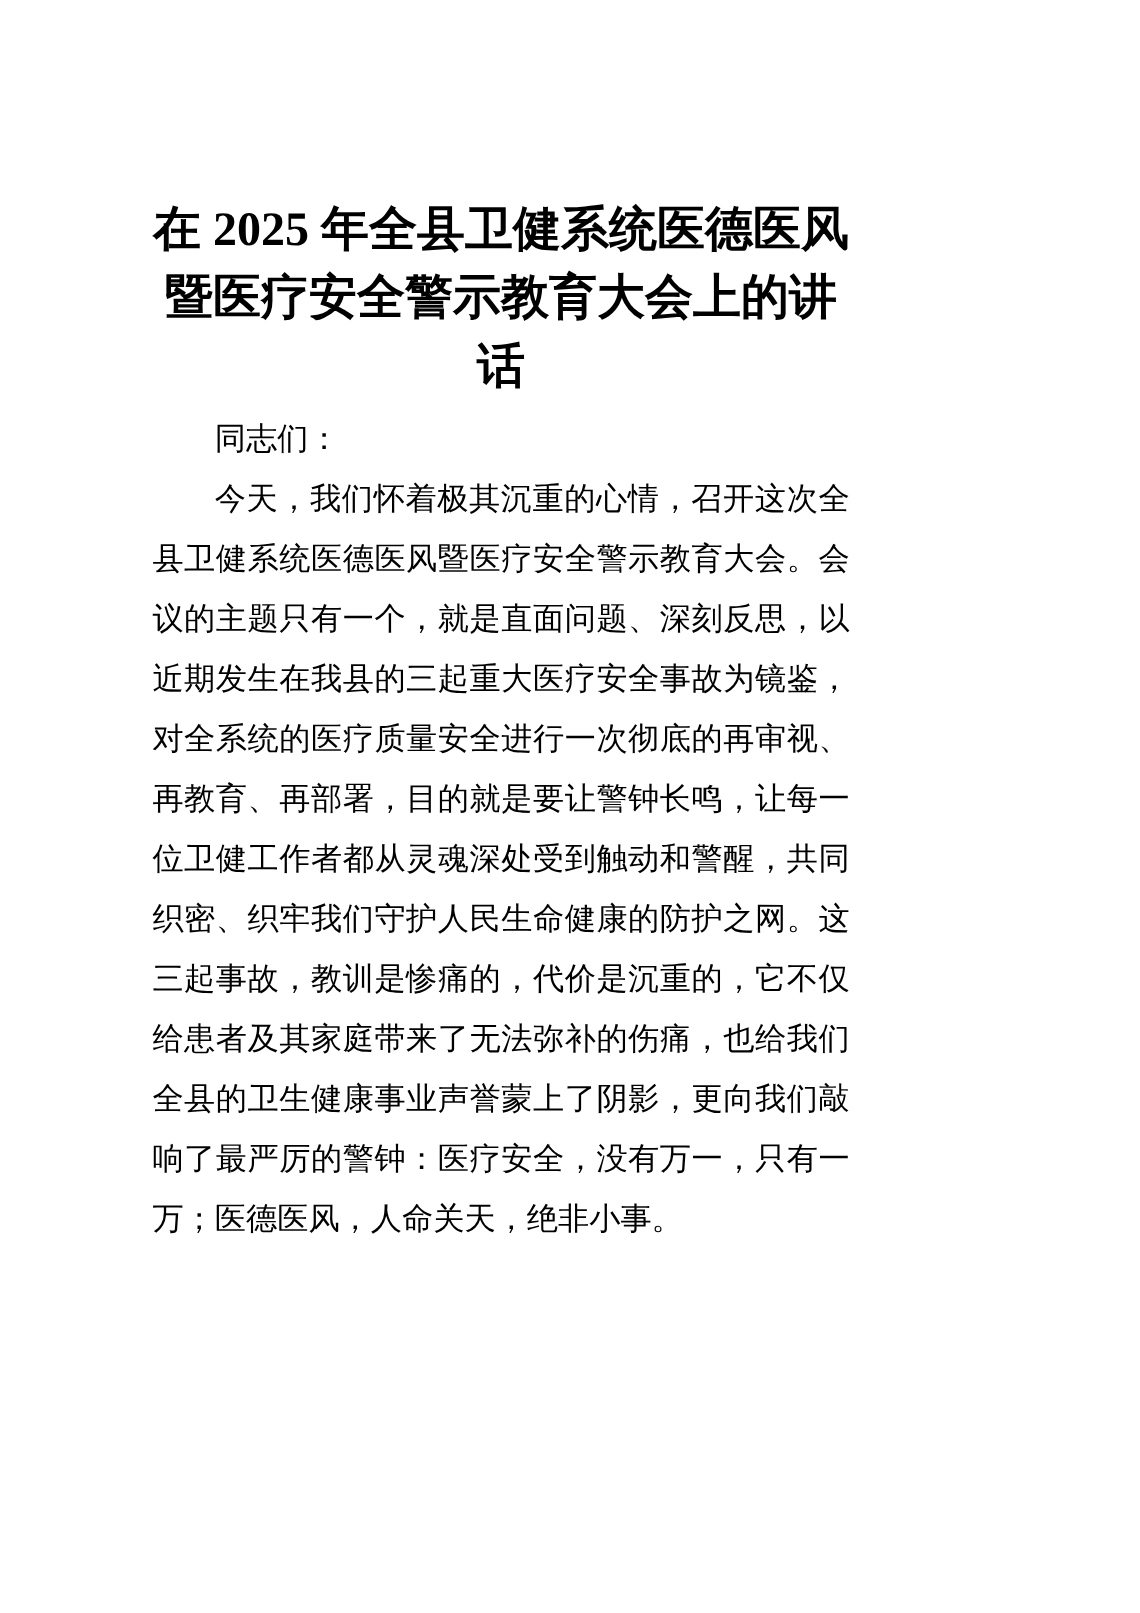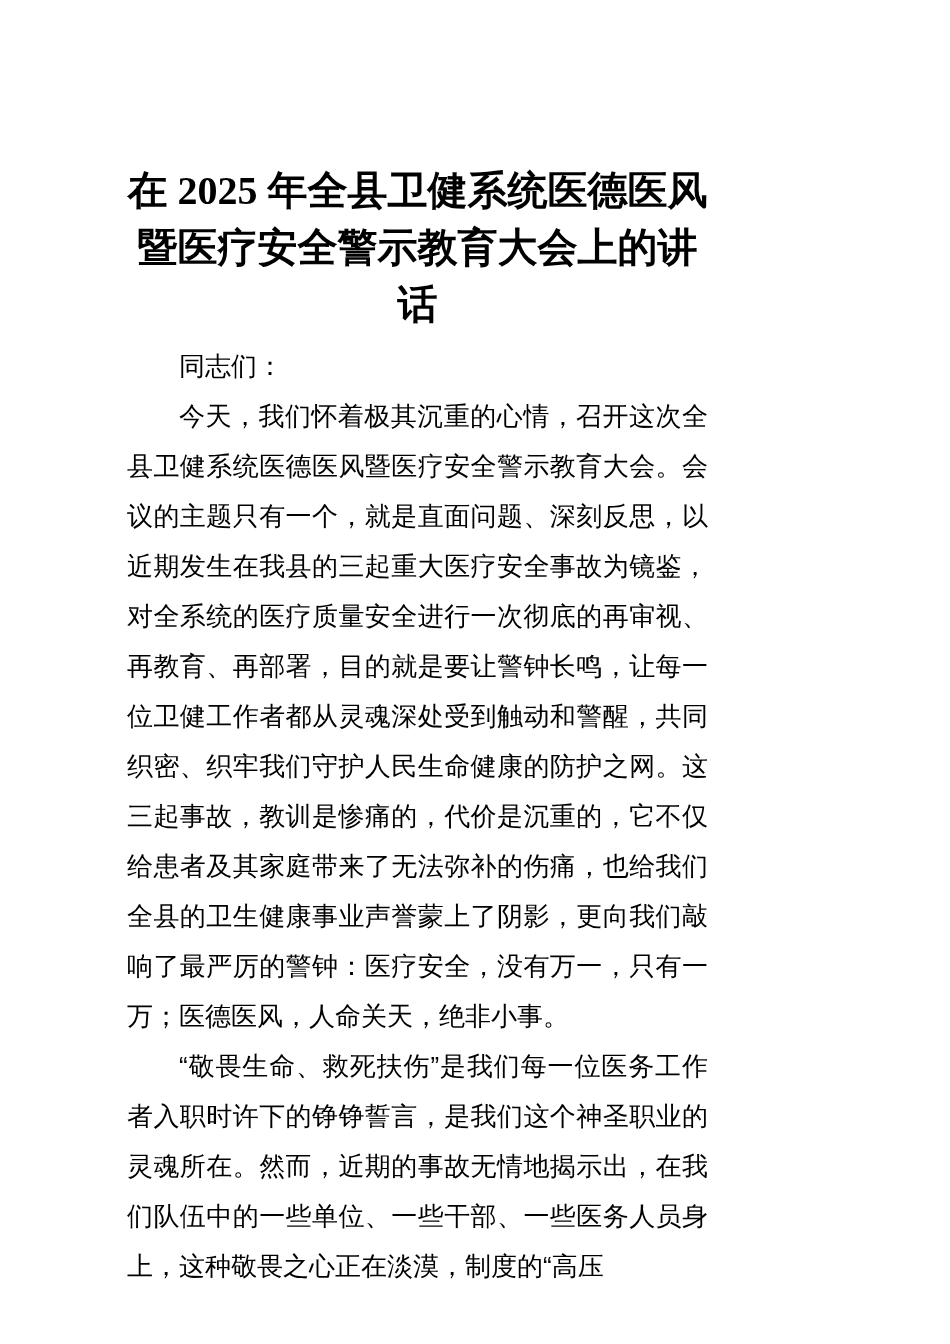--- a/index.html
+++ b/index.html
@@ -24,21 +24,21 @@
   .doc-title {
     font-family: "Liberation Serif", "DejaVu Serif", serif;
     font-weight: bold;
     font-size: 40px;
     line-height: 57px;
     text-align: center;
     color: #000000;
     margin: 0 0 8px 0;
   }
   .para {
-    font-family: Liberation Sans, sans-serif;
+    font-family: Liberation Serif, serif;
     font-size: 26px;
     line-height: 50px;
     text-align: justify;
     text-indent: 2em;
     margin: 0;
     color: #000000;
     letter-spacing: 0px;
   }
   .para.salutation {
     text-align: left;
@@ -51,14 +51,13 @@
 <body>
 
 <div class="page">
   <h1 class="doc-title">在 2025 年全县卫健系统医德医风暨医疗安全警示教育大会上的讲话</h1>
 
   <p class="para salutation">同志们：</p>
 
   <p class="para">今天，我们怀着极其沉重的心情，召开这次全县卫健系统医德医风暨医疗安全警示教育大会。会议的主题只有一个，就是直面问题、深刻反思，以近期发生在我县的三起重大医疗安全事故为镜鉴，对全系统的医疗质量安全进行一次彻底的再审视、再教育、再部署，目的就是要让警钟长鸣，让每一位卫健工作者都从灵魂深处受到触动和警醒，共同织密、织牢我们守护人民生命健康的防护之网。这三起事故，教训是惨痛的，代价是沉重的，它不仅给患者及其家庭带来了无法弥补的伤痛，也给我们全县的卫生健康事业声誉蒙上了阴影，更向我们敲响了最严厉的警钟：医疗安全，没有万一，只有一万；医德医风，人命关天，绝非小事。</p>
 
 
-  <p class="para">“敬畏生命、救死扶伤”是我们每一位医务工作者入职时许下的铮铮誓言，是我们这个神圣职业的灵魂所在。然而，近期的事故无情地揭示出，在我们队伍中的一些单位、一些干部、一些医务人员身上，这种敬畏之心正在淡漠，制度的“高压</p>
 </div>
 
 </body></html>

